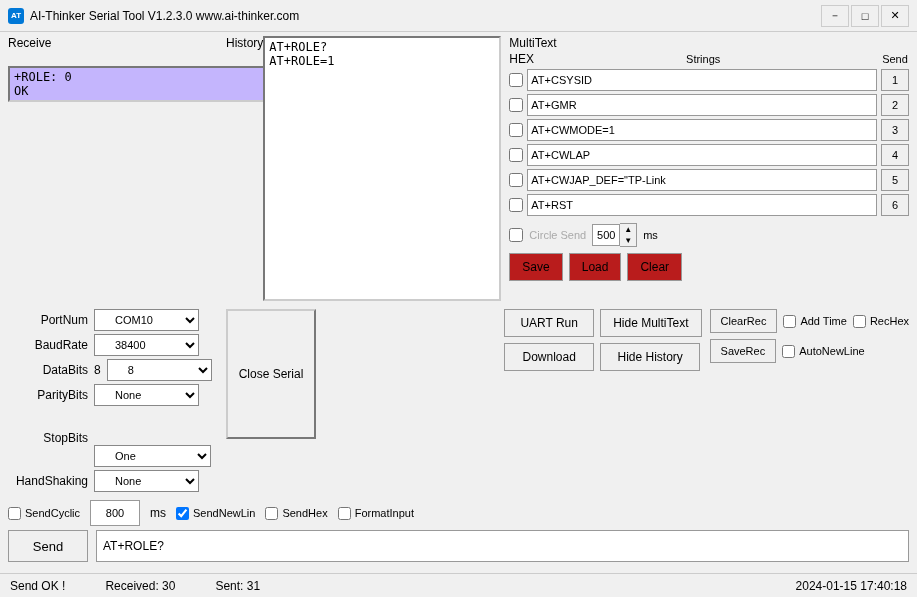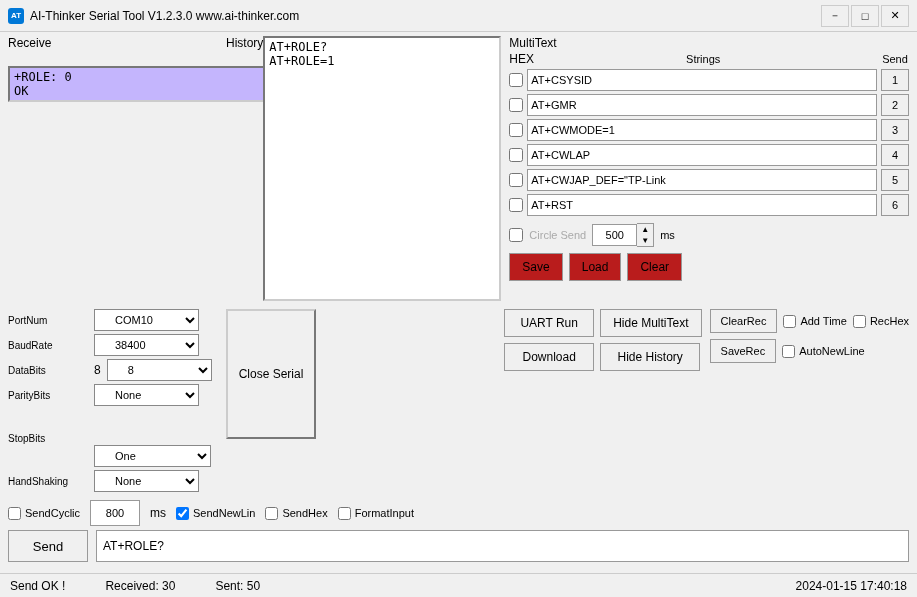--- a/index.html
+++ b/index.html
@@ -256,22 +256,22 @@
     }
 
     .port-row {
       display: flex;
       align-items: center;
       gap: 6px;
     }
 
     .port-label {
       width: 80px;
-      font-size: 10px;
-      text-align: left;
+      font-size: 12px;
+      text-align: right;
     }
 
     .port-value {
       font-size: 12px;
     }
 
     select {
       background: white;
       border: 1px solid #888;
       padding: 1px 16px;
@@ -360,21 +360,21 @@
       <div class="mt-row">
         <input type="checkbox" class="mt-checkbox" style="">
         <input type="text" class="mt-input" value="AT+RST" style="">
         <button class="mt-send-btn">6</button>
       </div>
 
       <div class="circle-send-row">
         <input type="checkbox" class="circle-send-checkbox" style="">
         <span class="circle-send-label">Circle Send</span>
         <div class="spinbox">
-          <input type="text" value="500" style="width: 45px; height: 22px; border: 1px solid rgb(153, 153, 153); font-size: 11px; padding: 0px 3px; text-align: center;">
+          <input type="text" value="500" style="width: 28px; height: 22px; border: 1px solid rgb(153, 153, 153); font-size: 11px; padding: 0px 3px; text-align: center;">
           <div class="spinbox-btns">
             <button>▲</button>
             <button>▼</button>
           </div>
         </div>
         <span class="circle-send-ms">ms</span>
       </div>
 
       <div class="mt-buttons">
         <button class="action-btn">Save</button>
@@ -485,15 +485,15 @@
   <div class="send-row">
     <button class="send-btn">Send</button>
     <input type="text" class="send-input" value="AT+ROLE?" style="">
   </div>
 
 </div>
 
 <div class="status-bar">
   <span>Send OK !</span>
   <span>Received: 30</span>
-  <span>Sent: 50</span>
+  <span>Sent: 31</span>
   <span style="margin-left:auto;">2024-01-15 17:40:18</span>
 </div>
 
 </body></html>

